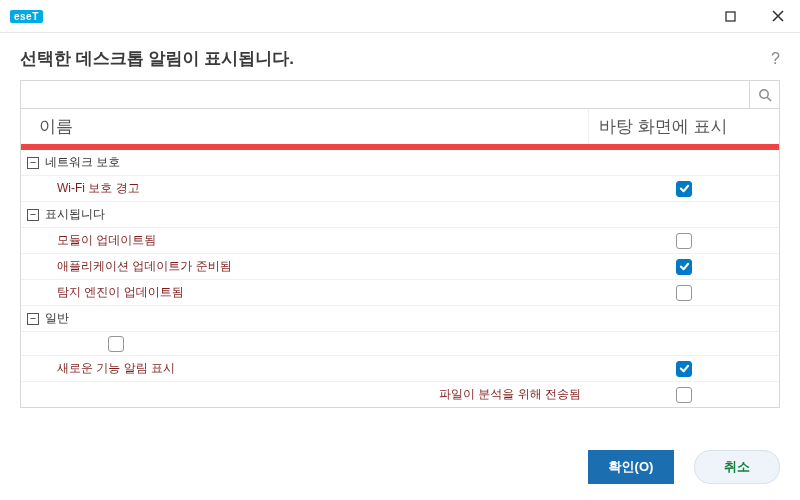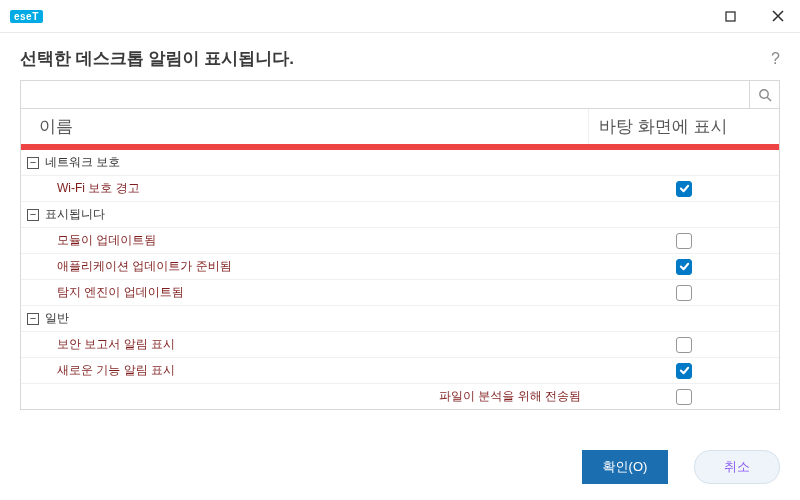--- a/index.html
+++ b/index.html
@@ -164,38 +164,39 @@
     }
     .cbx.checked {
       background: #0079c6;
       border-color: #0079c6;
     }
     .cbx.checked svg { display: block; }
     .cbx svg { display: none; }
     .footer {
       display: flex;
       justify-content: flex-end;
-      gap: 26px;
+      gap: 20px;
       padding: 14px 20px 16px 20px;
+      font-weight: bold;
     }
     .btn {
       min-width: 86px;
       padding: 7px 16px;
       font-size: 13px;
       border: 1px solid transparent;
       cursor: pointer;
       text-align: center;
     }
     .btn-primary {
       background: #1b6fb1;
       color: #fff;
     }
     .btn-secondary {
       background: #eef4f9;
-      color: #8b5cf6;
+      color: #15803d;
       border-color: #d6e2ec;
       border-radius: 16px;
     }
   </style>
 </head>
 <body>
 
 <div class="titlebar">
   <span class="logo-badge">eseT</span>
   <span class="titlebar-spacer"></span>
@@ -270,21 +271,20 @@
           <div class="item-name">탐지 엔진이 업데이트됨</div>
           <div class="item-check">
             <span class="cbx"></span>
           </div>
         </div>
         <div class="group-row">
           <span class="collapse-icon">−</span>
           <span>일반</span>
         </div>
         <div class="item-row">
-          <div class="item-name">보안 보고서 알림 표시</div>
           <div class="item-check">
             <span class="cbx"></span>
           </div>
         </div>
         <div class="item-row">
           <div class="item-name">새로운 기능 알림 표시</div>
           <div class="item-check">
             <span class="cbx checked">
               <svg width="11" height="11" viewBox="0 0 12 12">
                 <path d="M2 6 L5 9 L10 3" stroke="#fff" stroke-width="2.2" fill="none" stroke-linecap="round" stroke-linejoin="round"></path>

